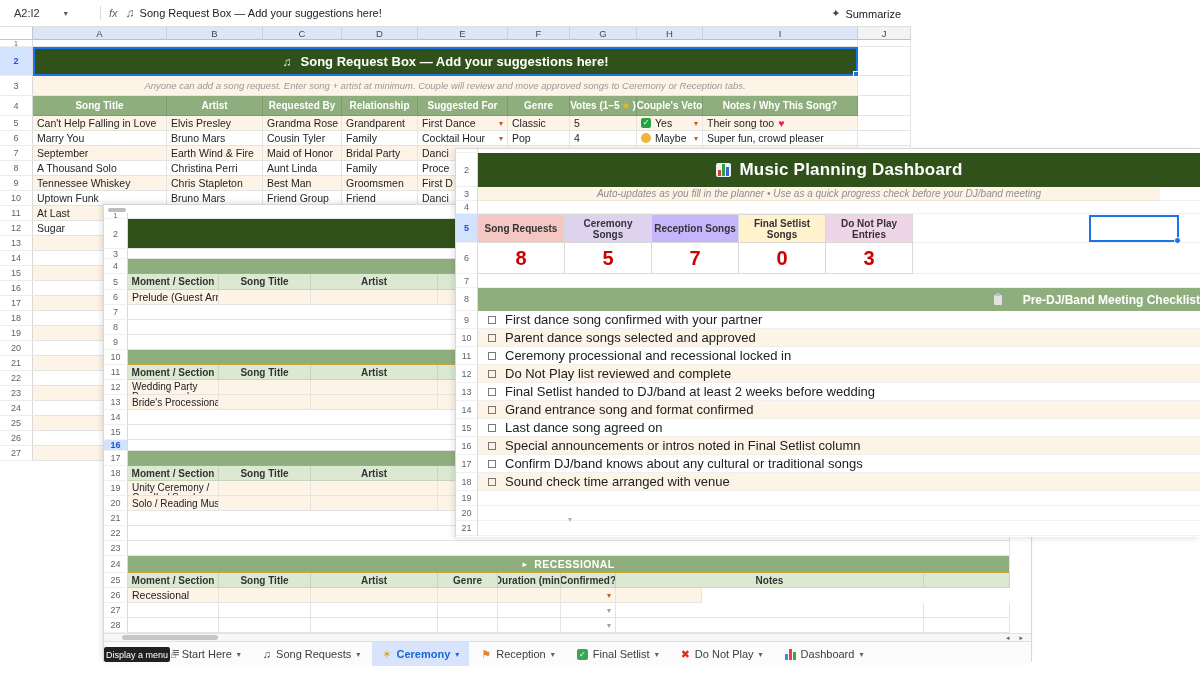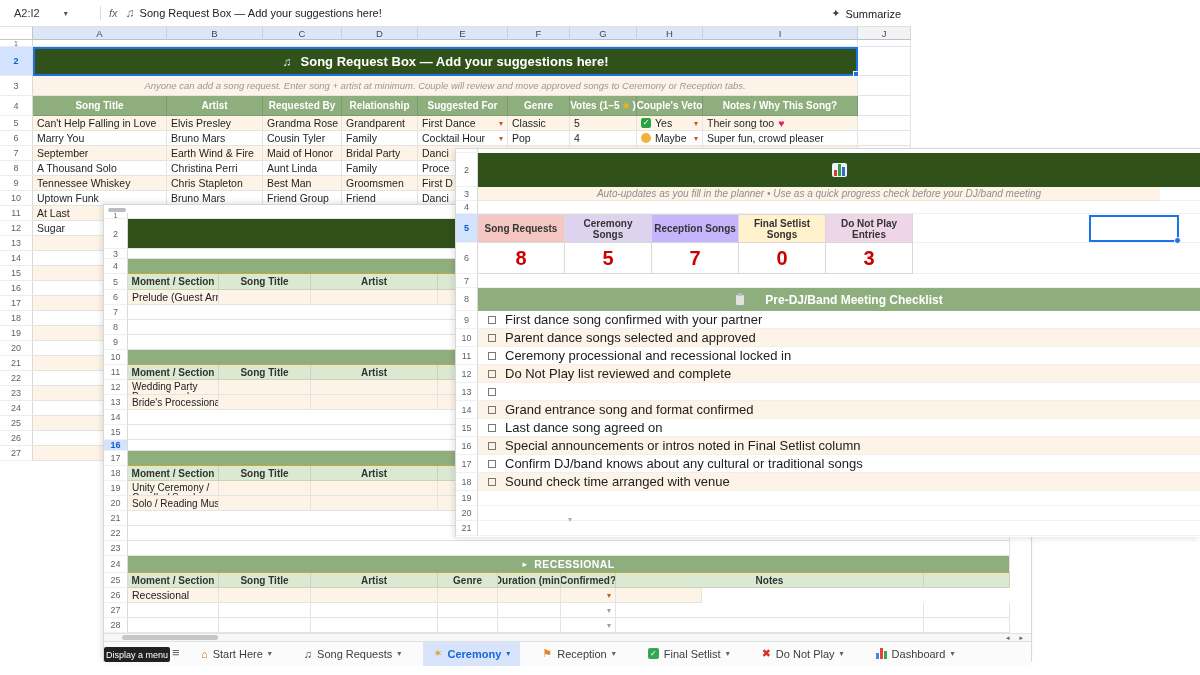--- a/index.html
+++ b/index.html
@@ -60,21 +60,21 @@
   .mbanner{background:#30511a}
   .mhead{background:#dbe8d2;font-weight:bold;color:#333;font-size:10px;justify-content:center;border-right:1px solid #c6d4b8;border-bottom:1px solid #c6d4b8}
   .mcream{background:#fdf3e6}
   .sect-title{width:882px;display:flex;align-items:center;justify-content:center;gap:7px;color:#fff;font-weight:bold;font-size:10.5px;letter-spacing:.4px}
   .sect-arrow{font-size:9px}
   .clip2{white-space:normal;line-height:10px;font-size:10px;align-items:flex-start;padding-top:2px}
   .noteit{font-style:italic;color:#999}
   .mscroll{position:relative;height:8px;background:#f6f7f8;border-top:1px solid #e3e3e3}
   .mthumb{position:absolute;left:18px;top:1px;width:96px;height:5px;border-radius:3px;background:#c4c7ca}
   .marrows{position:absolute;right:4px;top:0;font-size:7px;color:#5f6368;letter-spacing:4px}
-  .tabbar{position:relative;display:flex;align-items:center;height:24px;background:#fbfbfc;border-top:1px solid #e0e0e0;padding-left:87px;gap:12px}
+  .tabbar{position:relative;display:flex;height:24px;background:#fbfbfc;border-top:1px solid #e0e0e0;padding-left:56px;gap:2px}
   .tooltip{position:absolute;left:0;top:5px;width:66px;height:15px;background:#212121;border-radius:2px;color:#fff;font-size:9px;display:flex;align-items:center;justify-content:center}
   .ham{position:absolute;left:68px;top:3px;font-size:13px;color:#5f6368}
   .tab{display:flex;align-items:center;gap:5px;height:24px;padding:0 10px;font-size:11px;color:#3c4043;cursor:pointer}
   .tab.active{background:#d7e4fb;color:#1a66d6;font-weight:bold}
   .ti{font-size:11px}
   .ti-home{color:#c77b2e}.ti-note{color:#3c4043}.ti-star{color:#d8a23a}.ti-flag{color:#e0862e}.ti-x{color:#d93025;font-weight:bold}
   .ti-chip{display:inline-block;width:11px;height:11px;background:#34a853;border-radius:2px;color:#fff;font-size:8px;line-height:11px;text-align:center}
   .ti-chip::after{content:"✓"}
   .tab-dd{font-size:8px;color:#5f6368}
   .tab.active .tab-dd{color:#1a66d6}
@@ -94,21 +94,21 @@
   .bchart .b1{height:6px;background:#d23f31}.bchart .b2{height:12px;background:#2f9e44}.bchart .b3{height:9px;background:#3567d6}
   .fsub{width:683px;background:#fdf3e6;border-bottom:1px solid #efe6d8;display:flex;align-items:center;justify-content:center;font-style:italic;font-size:10px;color:#8f8f8f;white-space:nowrap;overflow:hidden}
   .fwhite{border-bottom:1px solid #f1f1f1;background:#fff}
   .sh{width:87px;border:1px solid #d9d9d9;border-left:none;display:flex;align-items:center;justify-content:center;text-align:center;font-weight:bold;font-size:10px;color:#333;padding:0 2px;line-height:11px}
   .sh:first-of-type{border-left:1px solid #d9d9d9}
   .sv{width:87px;border-right:1px solid #d9d9d9;border-bottom:1px solid #d9d9d9;display:flex;align-items:center;justify-content:center;font-weight:bold;font-size:20px;color:#cc0000}
   .sv:first-of-type{border-left:1px solid #d9d9d9}
   .fgap{flex:1;border-bottom:1px solid #f0f0f0}
   .selcell{position:absolute;left:633px;top:66px;width:90px;height:27px;border:2px solid #1a73e8;background:#fff}
   .selhandle{position:absolute;right:-4px;bottom:-4px;width:7px;height:7px;border-radius:50%;background:#1a73e8;border:1px solid #fff}
-  .fband{width:723px;background:#8fae7d;display:flex;align-items:center;justify-content:center;gap:20px;color:#fff;font-weight:bold;font-size:12px}
+  .fband{width:723px;background:#8fae7d;display:flex;align-items:center;justify-content:flex-end;gap:20px;color:#fff;font-weight:bold;font-size:12px}
   .clip-ic{position:relative;display:inline-block;width:10px;height:12px;background:#e3e3de;border:1px solid #9aa39a;border-radius:2px}
   .clip-ic::before{content:"";position:absolute;left:2px;top:-2px;width:4px;height:3px;background:#b7c0b6;border-radius:1px}
   .ckr{display:flex;height:18px}
   .ckc{flex:1;display:flex;align-items:center;border-bottom:1px solid #efefef;padding-left:10px}
   .ckhost .ckr:nth-child(even) .ckc{background:#fdf3e6}
   .ckbox{width:8px;height:8px;border:1px solid #777;margin-right:9px;flex:0 0 8px}
   .cktext{font-size:13px;color:#212121;white-space:nowrap;overflow:hidden}
   .fempty{flex:1;border-bottom:1px solid #f2f2f2}
   .faintdd{position:absolute;left:112px;top:366px;font-size:8px;color:#b0b0b0}
 </style>
@@ -640,20 +640,21 @@
       <div style="flex:1"></div>
     </div>
     <div class="fr fh34">
       <div class="fnum">2</div>
       <div class="fbanner">
         <span class="bchart">
             <i class="b1"></i>
             <i class="b2"></i>
             <i class="b3"></i>
           </span>
+        <span>Music Planning Dashboard</span>
       </div>
     </div>
     <div class="fr fh14">
       <div class="fnum">3</div>
       <div class="fsub">Auto-updates as you fill in the planner  •  Use as a quick progress check before your DJ/band meeting</div>
       <div class="fwhite" style="width:40px"></div>
     </div>
     <div class="fr fh13">
       <div class="fnum">4</div>
       <div class="fwhite" style="flex:1"></div>
@@ -724,20 +725,21 @@
         <div class="fnum">12</div>
         <div class="ckc">
           <span class="ckbox"></span>
           <span class="cktext">Do Not Play list reviewed and complete</span>
         </div>
       </div>
         <div class="ckr">
         <div class="fnum">13</div>
         <div class="ckc">
           <span class="ckbox"></span>
+          <span class="cktext">Final Setlist handed to DJ/band at least 2 weeks before wedding</span>
         </div>
       </div>
         <div class="ckr">
         <div class="fnum">14</div>
         <div class="ckc">
           <span class="ckbox"></span>
           <span class="cktext">Grand entrance song and format confirmed</span>
         </div>
       </div>
         <div class="ckr">

